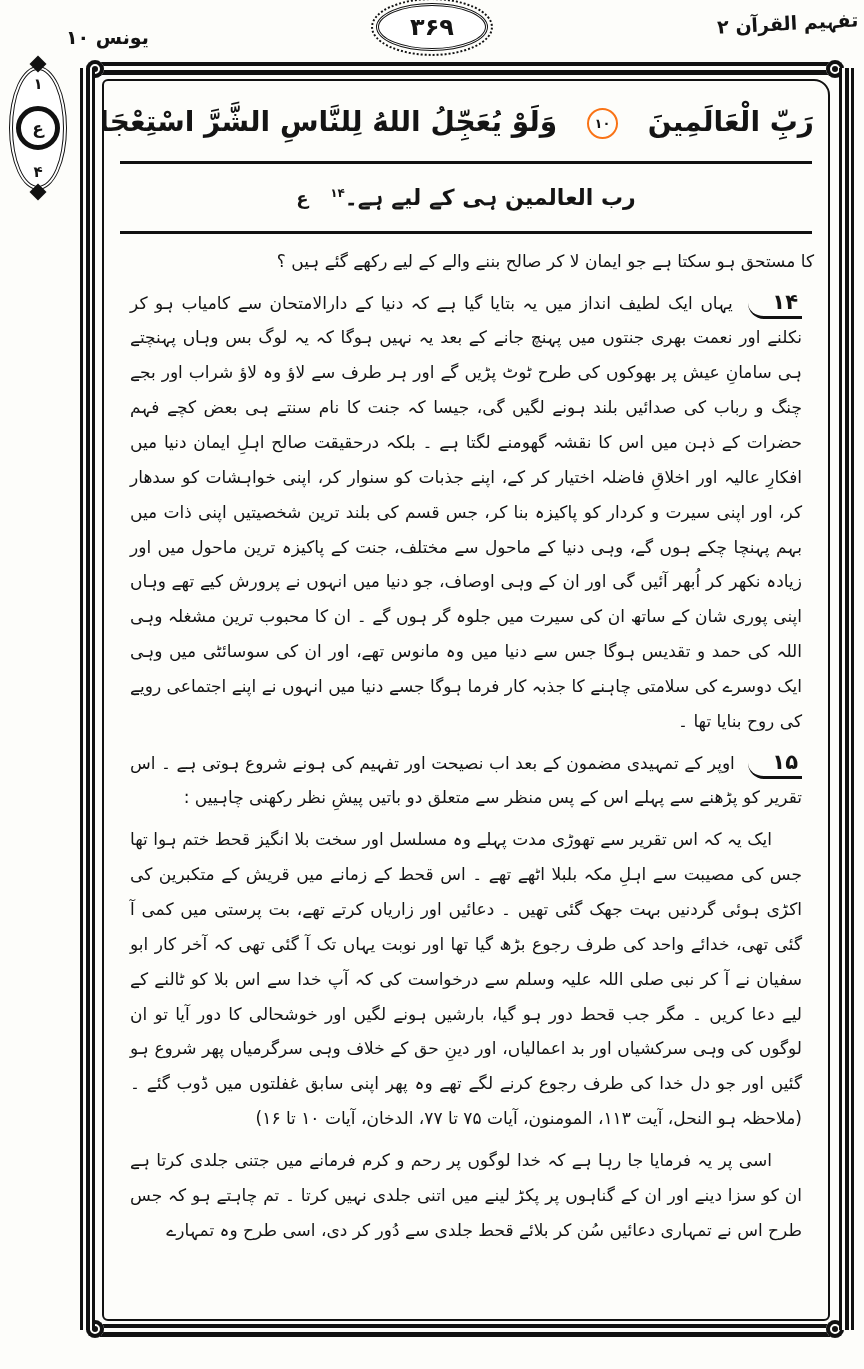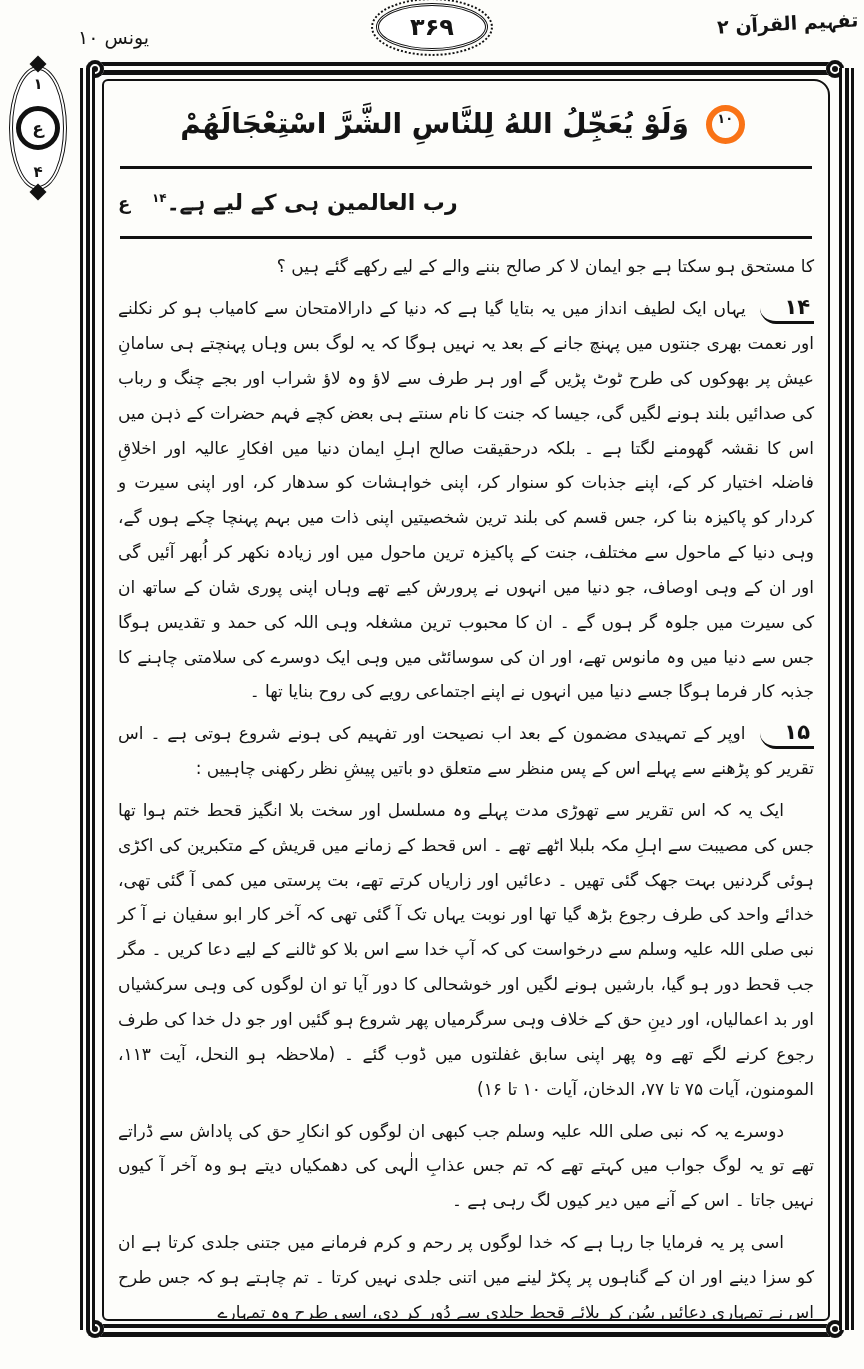--- a/index.html
+++ b/index.html
@@ -4,21 +4,21 @@
 <style>
   html,body{margin:0;padding:0;}
   body{
     width:864px;height:1369px;position:relative;
     background:#fdfdfa;color:#141414;
     font-family:"DejaVu Sans", sans-serif;
     overflow:hidden;
   }
   
   .hdr-book{position:absolute;top:12px;right:6px;font-size:19px;font-weight:bold;direction:rtl;transform:rotate(-3deg);}
-  .hdr-surah{position:absolute;top:26px;left:78px;font-size:19px;font-weight:normal;direction:rtl;}
+  .hdr-surah{position:absolute;top:26px;left:66px;font-size:19px;font-weight:bold;direction:rtl;}
   .page-medallion{
     position:absolute;top:3px;left:50%;transform:translateX(-50%);
     width:106px;height:42px;border:3px double #111;border-radius:50%;
     outline:2px dotted #111;outline-offset:3px;
     display:flex;align-items:center;justify-content:center;
     font-size:24px;font-weight:bold;background:#fff;
   }
   
   .bar{position:absolute;left:92px;width:744px;height:13px;
     background:linear-gradient(#111 0 30%,#fdfdfa 30% 62%,#111 62% 100%);}
@@ -49,32 +49,32 @@
   .inner{
     position:absolute;left:102px;top:79px;width:728px;height:1242px;
     border:2px solid #111;border-radius:6px 16px 6px 6px;
     padding:8px 14px 0;box-sizing:border-box;overflow:hidden;direction:rtl;
   }
   .verse{
     font-size:28px;font-weight:bold;text-align:center;direction:rtl;
     white-space:nowrap;padding:16px 0 12px;
   }
   .ayah-circle{
-    display:inline-flex;justify-content:center;
-    width:27px;height:27px;border:6px solid #f97316;border-radius:50%;
-    font-size:13px;font-weight:bold;vertical-align:middle;margin:0 7px;
+    display:inline-flex;align-items:center;justify-content:center;
+    width:27px;height:27px;border:2px solid #f97316;border-radius:50%;
+    font-size:13px;font-weight:bold;vertical-align:middle;margin:0 20px;
   }
   .divider{border:none;border-top:3px solid #111;margin:10px 2px;}
   .trans{font-size:22px;font-weight:bold;line-height:2.15;text-align:justify;direction:rtl;}
-  .trans .l1{text-align:left;}
+  .trans .l1{text-align:center;}
   sup.fn{font-size:12px;font-weight:bold;line-height:0;}
   .ruku-mark{font-size:18px;margin-right:14px;}
   .commentary{font-size:17px;line-height:2.05;text-align:justify;text-align-last:right;direction:rtl;margin-top:4px;}
   .carry{text-align:right;margin:0 0 2px;}
-  .note{margin:7px 0;}
+  .note{margin:7px 12px;}
   .note-marker{
     display:inline-block;font-size:21px;font-weight:800;
     border-bottom:3px solid #111;border-radius:0 0 0 16px;
     padding:0 4px 1px 24px;margin-left:8px;line-height:1.2;
   }
   .indent{text-indent:30px;}
 </style>
 </head>
 <body>
 
@@ -97,20 +97,21 @@
   <span>۱</span>
   <span class="ruku-circle">
     <span>ع</span>
   </span>
   <span>۴</span>
 </div>
 
 <div class="inner">
 
   <div class="verse">
+    <span>رَبِّ الْعَالَمِينَ</span>
     <span class="ayah-circle">
       <span>۱۰</span>
     </span>
     <span>وَلَوْ يُعَجِّلُ اللهُ لِلنَّاسِ الشَّرَّ اسْتِعْجَالَهُمْ</span>
   </div>
 
   <hr class="divider">
 
   <div class="trans">
     <div class="l1">
@@ -130,18 +131,17 @@
       <span>یہاں ایک لطیف انداز میں یہ بتایا گیا ہے کہ دنیا کے دارالامتحان سے کامیاب ہو کر نکلنے اور نعمت بھری جنتوں میں پہنچ جانے کے بعد یہ نہیں ہوگا کہ یہ لوگ بس وہاں پہنچتے ہی سامانِ عیش پر بھوکوں کی طرح ٹوٹ پڑیں گے اور ہر طرف سے لاؤ وہ لاؤ شراب اور بجے چنگ و رباب کی صدائیں بلند ہونے لگیں گی، جیسا کہ جنت کا نام سنتے ہی بعض کچے فہم حضرات کے ذہن میں اس کا نقشہ گھومنے لگتا ہے ۔ بلکہ درحقیقت صالح اہلِ ایمان دنیا میں افکارِ عالیہ اور اخلاقِ فاضلہ اختیار کر کے، اپنے جذبات کو سنوار کر، اپنی خواہشات کو سدھار کر، اور اپنی سیرت و کردار کو پاکیزہ بنا کر، جس قسم کی بلند ترین شخصیتیں اپنی ذات میں بہم پہنچا چکے ہوں گے، وہی دنیا کے ماحول سے مختلف، جنت کے پاکیزہ ترین ماحول میں اور زیادہ نکھر کر اُبھر آئیں گی اور ان کے وہی اوصاف، جو دنیا میں انہوں نے پرورش کیے تھے وہاں اپنی پوری شان کے ساتھ ان کی سیرت میں جلوہ گر ہوں گے ۔ ان کا محبوب ترین مشغلہ وہی اللہ کی حمد و تقدیس ہوگا جس سے دنیا میں وہ مانوس تھے، اور ان کی سوسائٹی میں وہی ایک دوسرے کی سلامتی چاہنے کا جذبہ کار فرما ہوگا جسے دنیا میں انہوں نے اپنے اجتماعی رویے کی روح بنایا تھا ۔</span>
     </p>
 
     <p class="note">
       <span class="note-marker">۱۵</span>
       <span>اوپر کے تمہیدی مضمون کے بعد اب نصیحت اور تفہیم کی ہونے شروع ہوتی ہے ۔ اس تقریر کو پڑھنے سے پہلے اس کے پس منظر سے متعلق دو باتیں پیشِ نظر رکھنی چاہییں :</span>
     </p>
 
     <p class="note indent">ایک یہ کہ اس تقریر سے تھوڑی مدت پہلے وہ مسلسل اور سخت بلا انگیز قحط ختم ہوا تھا جس کی مصیبت سے اہلِ مکہ بلبلا اٹھے تھے ۔ اس قحط کے زمانے میں قریش کے متکبرین کی اکڑی ہوئی گردنیں بہت جھک گئی تھیں ۔ دعائیں اور زاریاں کرتے تھے، بت پرستی میں کمی آ گئی تھی، خدائے واحد کی طرف رجوع بڑھ گیا تھا اور نوبت یہاں تک آ گئی تھی کہ آخر کار ابو سفیان نے آ کر نبی صلی اللہ علیہ وسلم سے درخواست کی کہ آپ خدا سے اس بلا کو ٹالنے کے لیے دعا کریں ۔ مگر جب قحط دور ہو گیا، بارشیں ہونے لگیں اور خوشحالی کا دور آیا تو ان لوگوں کی وہی سرکشیاں اور بد اعمالیاں، اور دینِ حق کے خلاف وہی سرگرمیاں پھر شروع ہو گئیں اور جو دل خدا کی طرف رجوع کرنے لگے تھے وہ پھر اپنی سابق غفلتوں میں ڈوب گئے ۔ (ملاحظہ ہو النحل، آیت ۱۱۳، المومنون، آیات ۷۵ تا ۷۷، الدخان، آیات ۱۰ تا ۱۶)</p>
 
-    <p class="note indent">دوسرے یہ کہ نبی صلی اللہ علیہ وسلم جب کبھی ان لوگوں کو انکارِ حق کی پاداش سے ڈراتے تھے تو یہ لوگ جواب میں کہتے تھے کہ تم جس عذابِ الٰہی کی دھمکیاں دیتے ہو وہ آخر آ کیوں نہیں جاتا ۔ اس کے آنے میں دیر کیوں لگ رہی ہے ۔</p>
 
     <p class="note indent">اسی پر یہ فرمایا جا رہا ہے کہ خدا لوگوں پر رحم و کرم فرمانے میں جتنی جلدی کرتا ہے ان کو سزا دینے اور ان کے گناہوں پر پکڑ لینے میں اتنی جلدی نہیں کرتا ۔ تم چاہتے ہو کہ جس طرح اس نے تمہاری دعائیں سُن کر بلائے قحط جلدی سے دُور کر دی، اسی طرح وہ تمہارے</p>
 
   </div>
 </div>
 
 </body></html>

